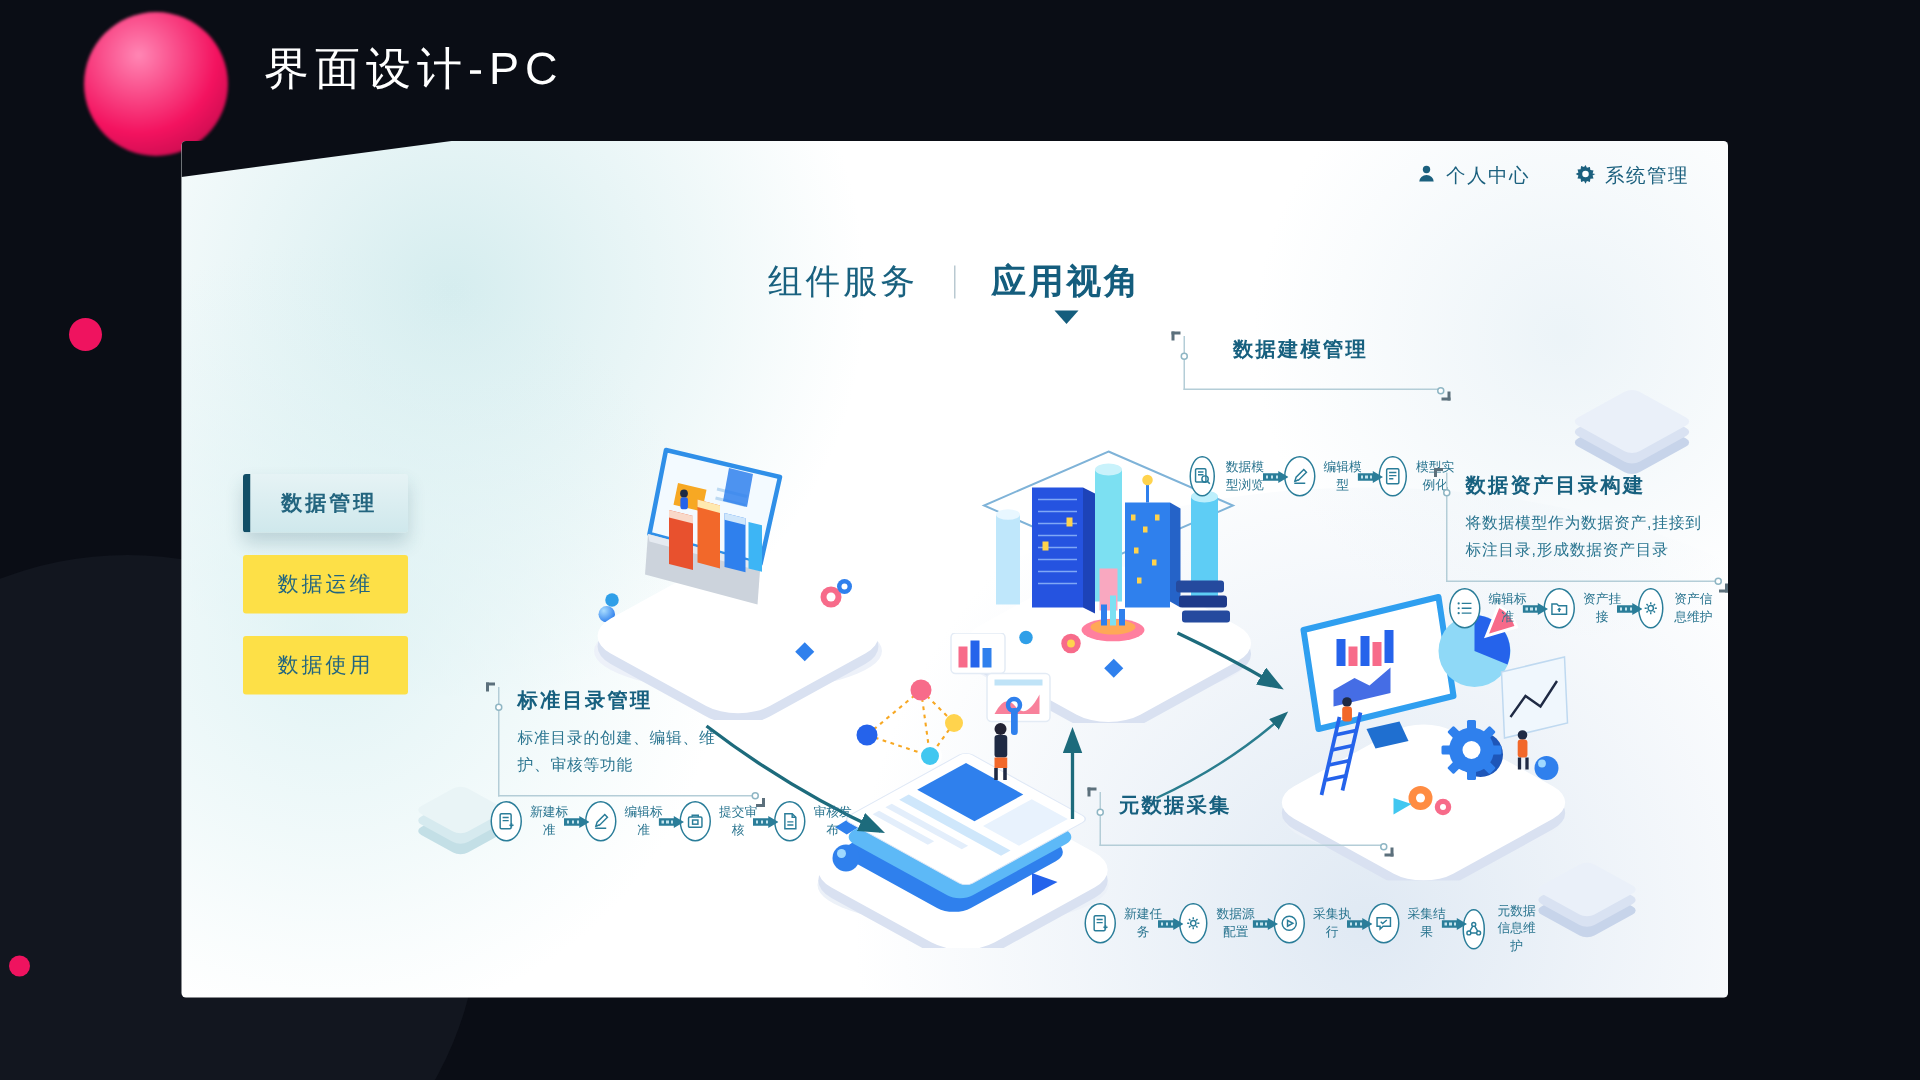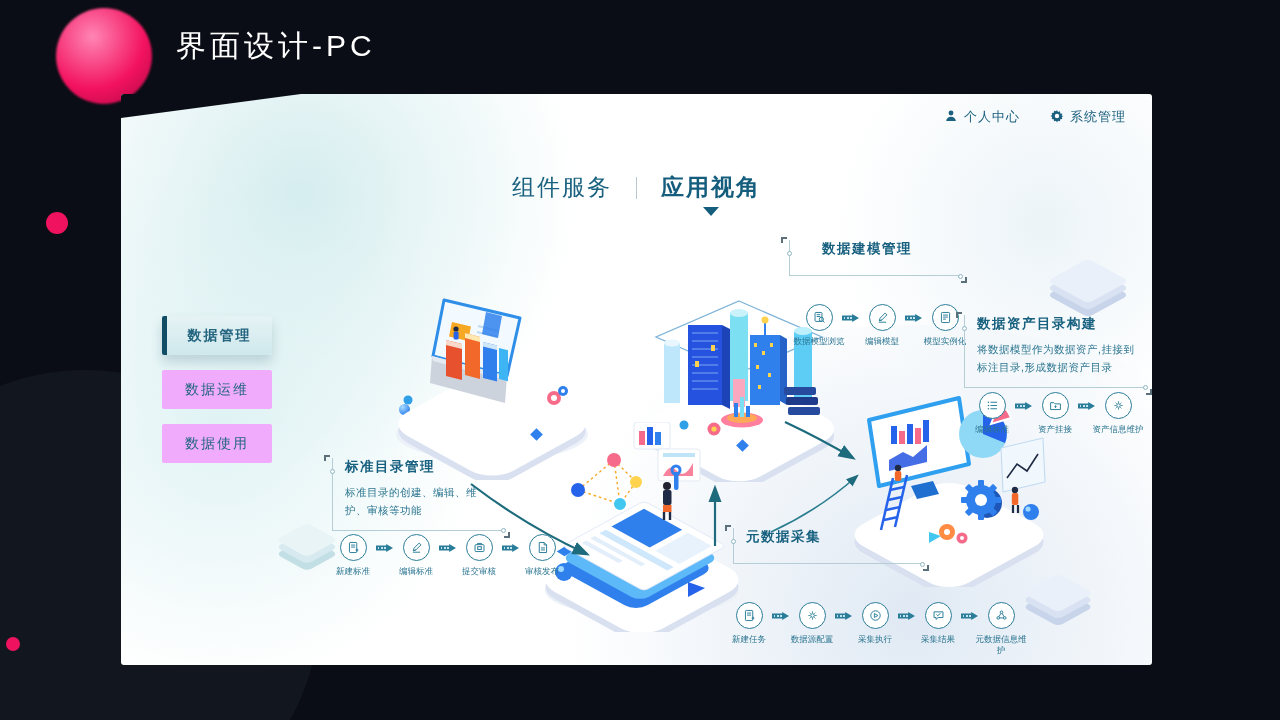--- a/index.html
+++ b/index.html
@@ -47,43 +47,43 @@
   
   .tabs { position:absolute; left:0; right:0; top:78px; display:flex; justify-content:center; align-items:center; gap:24px; z-index:5; }
   .tab { font-size:23px; color:#19617f; letter-spacing:2px; cursor:pointer; position:relative; }
   .tab.active { font-weight:bold; color:#145d7d; }
   .tab.active::after { content:""; position:absolute; left:50%; transform:translateX(-50%); top:35px;
     border-left:8px solid transparent; border-right:8px solid transparent; border-top:9px solid #145d7d; }
   .tab-divider { width:1px; height:22px; background:#b9c9d1; }
 
   
   .sidebar { position:absolute; left:41px; top:222px; width:110px; display:flex; flex-direction:column; gap:15px; z-index:5; }
-  .side-btn { height:39px; background:#f0abfc; color:#23657f; font-size:14px; letter-spacing:2px;
+  .side-btn { height:39px; background:#fde047; color:#23657f; font-size:14px; letter-spacing:2px;
     display:flex; align-items:center; justify-content:center; border-radius:2px; cursor:pointer; }
   .side-btn.active { background:linear-gradient(180deg,#e6f3f5,#cfe8ec); font-weight:bold;
     border-left:5px solid #114e66; box-shadow:0 7px 12px rgba(30,80,100,.20);text-align:right; }
 
   
   .anno { position:absolute; border-left:1px solid #b4cdd7; border-bottom:1px solid #b4cdd7;
     padding:0 10px 10px 12px; z-index:6; }
   .anno-title { font-size:13.5px; font-weight:bold; color:#17607f; letter-spacing:1.5px; margin-bottom:7px; }
   .anno-desc { font-size:10.5px; color:#2b7590; line-height:1.75; letter-spacing:.5px; }
   .anno .c1 { position:absolute; left:-9px; top:-3px; width:6px; height:6px; border-left:2px solid #5c707c; border-top:2px solid #5c707c; }
   .anno .c2 { position:absolute; right:-6px; bottom:-8px; width:6px; height:6px; border-right:2px solid #5c707c; border-bottom:2px solid #5c707c; }
   .anno .d1 { position:absolute; left:-3.5px; top:11px; }
   .anno .d2 { position:absolute; right:-2px; bottom:-3.5px; }
   .dot { display:block; width:5px; height:5px; border:1px solid #8fb6c4; border-radius:50%; background:#fff; }
-  .anno-modeling { left:668px; top:146px; width:172px;padding-left:32px; }
+  .anno-modeling { left:668px; top:130px; width:172px;padding-left:32px; }
   .anno-asset    { left:843px; top:221px; width:182px; }
   .anno-standard { left:211px; top:364px; width:172px; }
   .anno-metadata { left:612px; top:434px; width:190px; }
 
   
   .flow { position:absolute; display:flex; align-items:flex-start; z-index:6; }
-  .flow-step { width:52px; display:flex; flex-direction:column; align-items:center; gap:5px; }
+  .flow-step { width:52px; display:flex; flex-direction:row; align-items:center; gap:5px; }
   .step-circle { width:27px; height:27px; border:1.5px solid #2a7d99; border-radius:50%; background:#fff;
     display:flex; align-items:center; justify-content:center; cursor:pointer; }
   .step-label { font-size:8.5px; color:#2b7590; text-align:center; line-height:1.35; }
   .flow-arrow { width:17px; height:8px; margin:10px -3px 0 -3px; flex-shrink:0; position:relative; background:#2a7d99;
     clip-path:polygon(0 18%,60% 18%,60% 0,100% 50%,60% 100%,60% 82%,0 82%); }
   .flow-arrow::after { content:""; position:absolute; left:2px; top:3.2px; width:8px; height:1.5px;
     background:repeating-linear-gradient(90deg,#c3e4ee 0 1.5px, transparent 1.5px 3.2px); }
   .flow-modeling { left:672px; top:210px; }
   .flow-asset    { left:845px; top:298px; }
   .flow-standard { left:206px; top:440px; }

